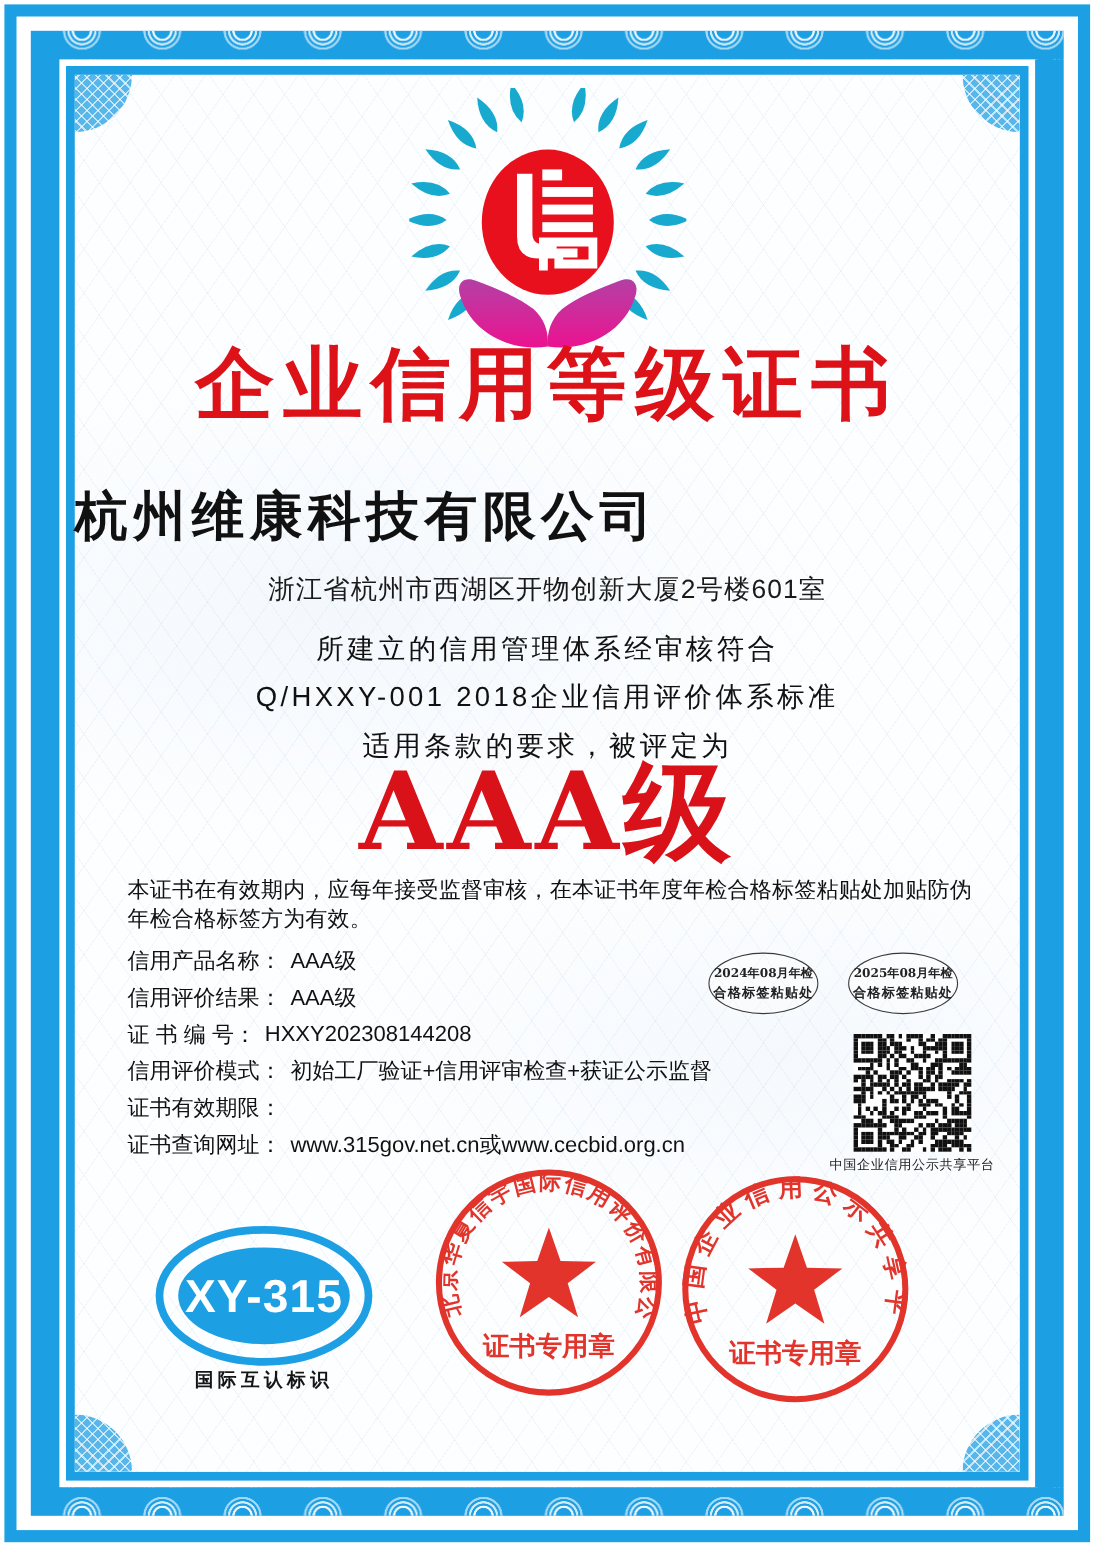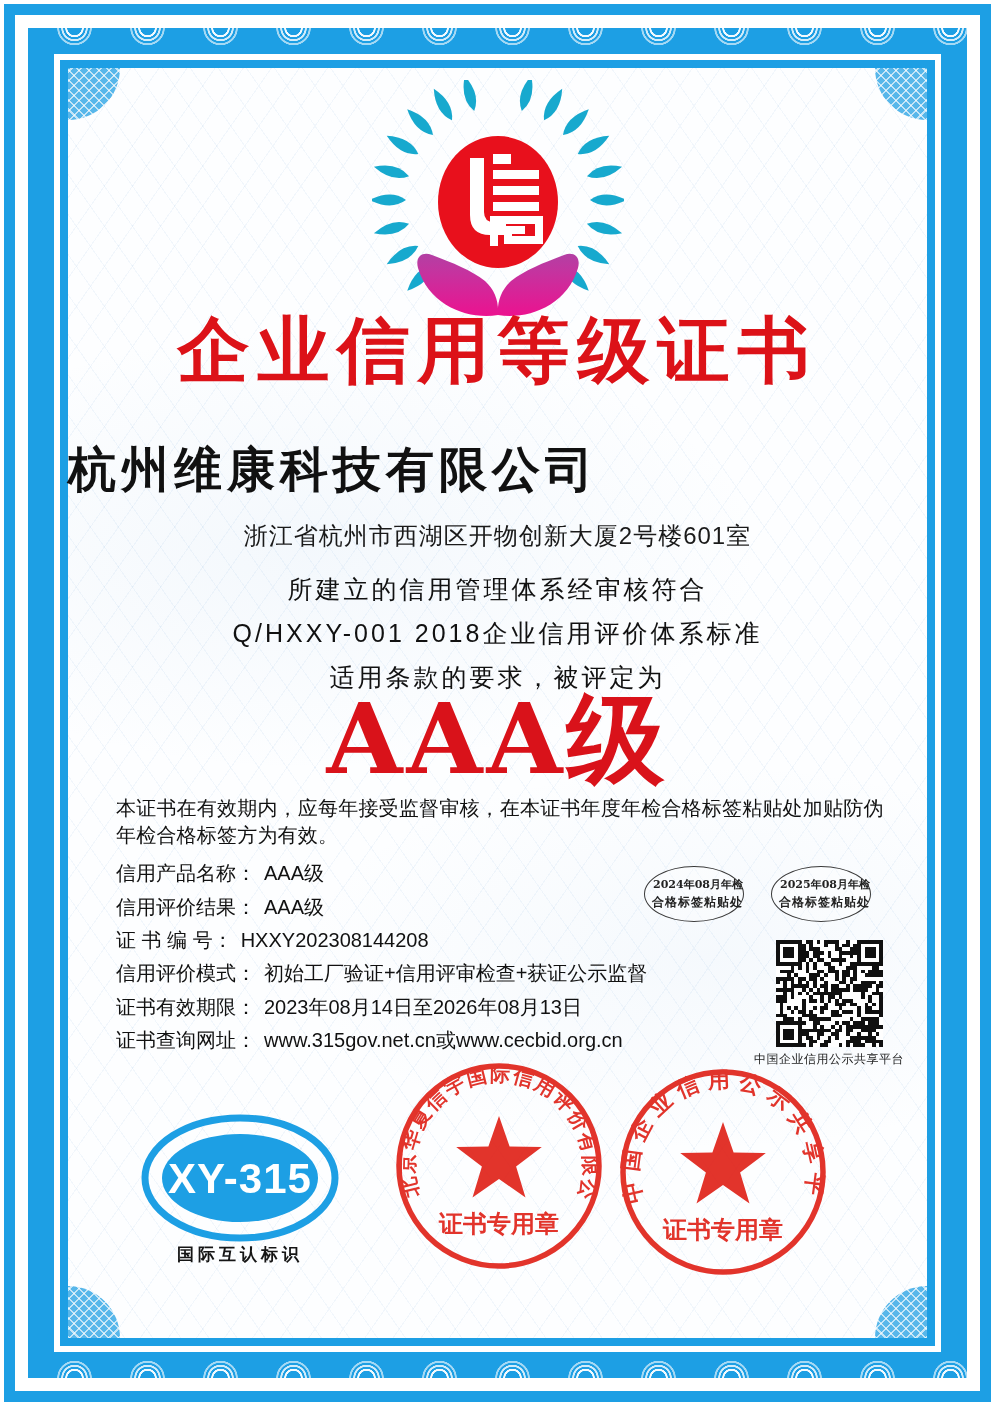--- a/index.html
+++ b/index.html
@@ -54,21 +54,21 @@
   .grade{top:622px;left:0;width:100%;text-align:center;color:#d9121a;
          font-family:"DejaVu Serif",serif;font-size:98px;font-weight:700;letter-spacing:4px;line-height:1;}
   .notice{top:727px;left:48px;width:775px;color:#111;font-size:20px;letter-spacing:.2px;}
 
   .fields{top:789px;left:48px;}
   .field-row{height:33.4px;display:flex;align-items:center;font-size:20px;color:#111;}
   .field-label{font-weight:400;white-space:pre;text-align:center;}
   .field-value{font-weight:500;margin-left:8px;}
 
   .oval{width:98px;height:54px;border:1.5px solid #3a3a3a;border-radius:50%;
-        display:flex;flex-direction:column;align-items:flex-end;justify-content:center;
+        display:flex;flex-direction:column;align-items:center;justify-content:center;
         background:rgba(255,255,255,.3);text-align:center;color:#222;}
   .oval .l1{font-size:11px;font-weight:700;font-family:"DejaVu Serif",serif;}
   .oval .l2{font-size:12px;font-weight:700;font-family:Liberation Sans, sans-serif;letter-spacing:1px;margin-top:2px;}
   .oval1{top:798px;left:576px;} .oval2{top:798px;left:703px;}
 
   .qr{top:872px;left:708px;width:107px;height:107px;display:grid;
       grid-template-columns:repeat(29,1fr);grid-template-rows:repeat(29,1fr);background:#fff;}
   .qr span{display:block;} .qr span.on{background:#101010;}
   .qr-caption{top:983px;left:661px;width:200px;text-align:center;font-size:12px;color:#222;letter-spacing:.5px;}
 
@@ -165,21 +165,20 @@
             <div class="field-row">
                 <span class="field-label">证 书 编 号：</span>
                 <span class="field-value">HXXY202308144208</span>
               </div>
             <div class="field-row">
                 <span class="field-label">信用评价模式：</span>
                 <span class="field-value">初始工厂验证+信用评审检查+获证公示监督</span>
               </div>
             <div class="field-row">
                 <span class="field-label">证书有效期限：</span>
-                <span class="field-value">2023年08月14日至2026年08月13日</span>
               </div>
             <div class="field-row">
                 <span class="field-label">证书查询网址：</span>
                 <span class="field-value">www.315gov.net.cn或www.cecbid.org.cn</span>
               </div>
           </div>
 
           <div class="abs oval oval1">
             <span class="l1">2024年08月年检</span>
             <span class="l2">合格标签粘贴处</span>

